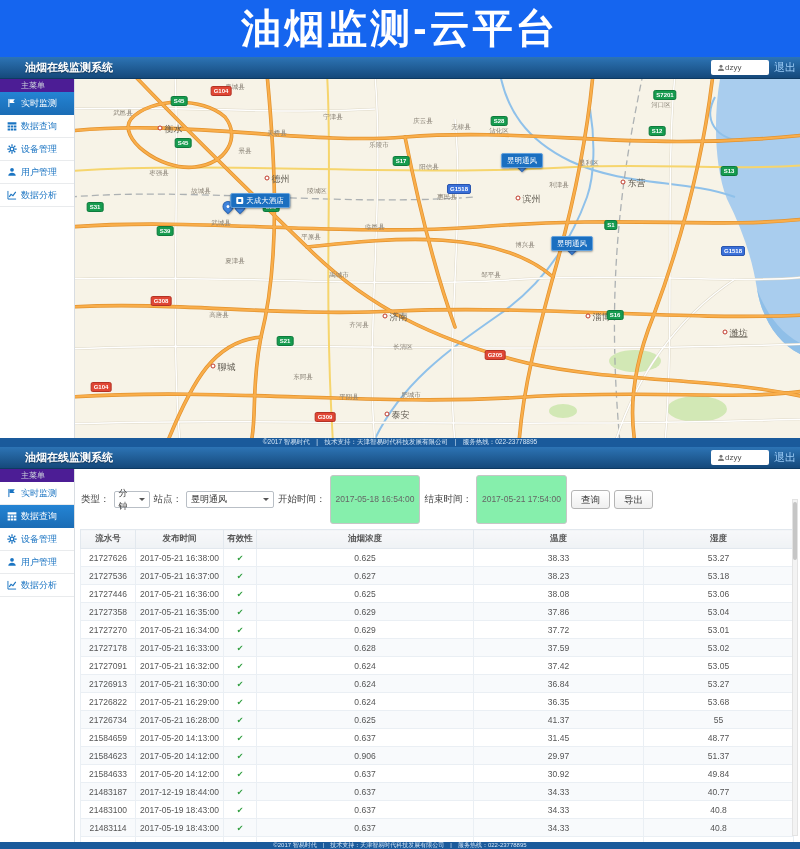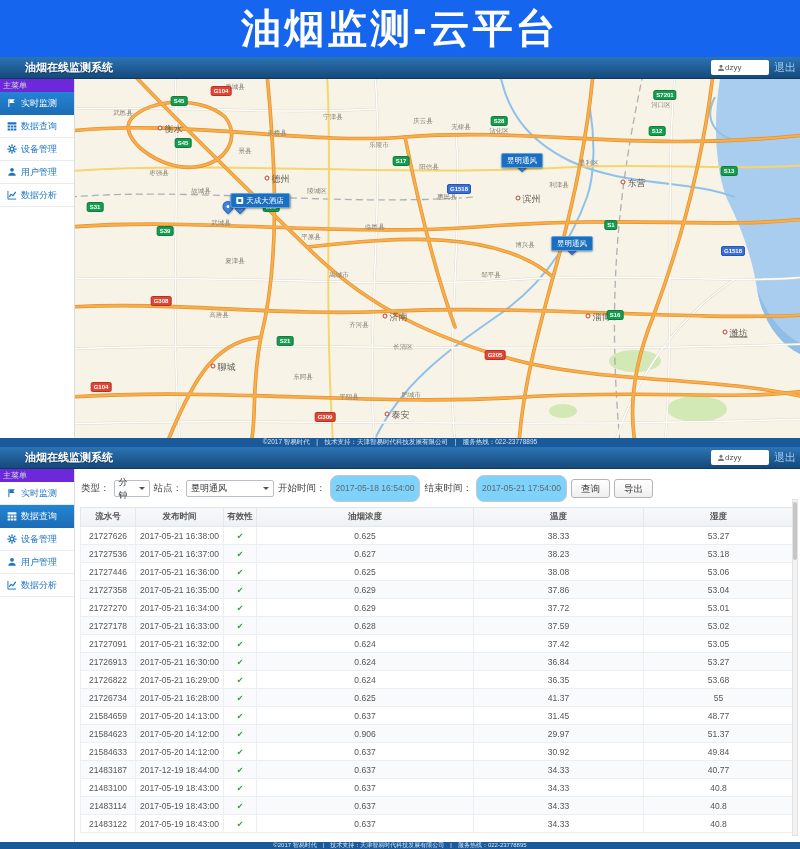--- a/index.html
+++ b/index.html
@@ -15,21 +15,21 @@
   .user-pill{background:#fff;border-radius:2px;height:15px;display:flex;align-items:center;padding:0 6px;font-size:8px;color:#555;width:46px;}
   .user-pill svg{width:8px;height:8px;}
   .logout{color:#9ccbf5;font-size:11px;cursor:pointer;}
   
   .section{position:relative;}
   #section1{height:390px;}
   #section2{height:402px;}
   .side{position:absolute;left:0;top:22px;width:75px;background:#fff;border-right:1px solid #d8dde2;box-sizing:border-box;}
   #section1 .side{bottom:9px;}
   #section2 .side{bottom:7px;}
-  .menu-header{background:#6d28d9;color:#cdd5dc;font-size:8px;height:13px;line-height:13px;padding-left:3px;}
+  .menu-header{background:#4c1d95;color:#cdd5dc;font-size:8px;height:13px;line-height:13px;padding-left:21px;}
   .menu-item{height:22px;display:flex;align-items:center;gap:4px;padding-left:7px;font-size:9px;color:#1a74c2;border-bottom:1px solid #e9ebed;cursor:pointer;}
   .menu-item .mi{display:flex;}
   .menu-item svg{width:10px;height:10px;flex:none;}
   .menu-item.active{background:linear-gradient(#2484d4,#1b6db6);color:#fff;border-bottom-color:#1b6db6;}
   .sec-footer{position:absolute;left:0;bottom:0;width:100%;background:#1a5a9b;color:#d6e7f7;display:flex;align-items:center;justify-content:center;white-space:nowrap;}
   #section1 .sec-footer{height:9px;font-size:6.5px;}
   #section2 .sec-footer{height:7px;font-size:6px;}
   
   .map{position:absolute;left:75px;top:22px;right:0;bottom:9px;background:#f7f3e7;overflow:hidden;cursor:grab;}
   .map svg{position:absolute;left:0;top:0;}
@@ -46,21 +46,21 @@
   .tip-icon{width:7px;height:7px;background:#fff;border-radius:1px;position:relative;flex:none;}
   .tip-icon::after{content:"";position:absolute;left:2px;top:2px;width:3px;height:3px;background:#1b6fc0;}
   
   .content{position:absolute;left:75px;top:22px;right:0;bottom:7px;padding:3px 3px 0 5px;box-sizing:border-box;background:#fff;}
   .filters{display:flex;align-items:center;gap:4px;padding:3px 0 5px 1px;font-size:9.5px;color:#444;}
   .flabel{white-space:nowrap;}
   .select{border:1px solid #b9bfc6;background:#fff;height:17px;display:flex;align-items:center;box-sizing:border-box;padding:0 13px 0 4px;position:relative;font-size:9px;color:#333;border-radius:2px;cursor:pointer;}
   .select::after{content:"";position:absolute;right:4px;top:6px;border:3px solid transparent;border-top-color:#555;}
   .select.w-type{width:36px;}
   .select.w-site{width:88px;}
-  .date-input{border:1px solid #c6c6c6;background:#7dd3fc;height:15px;line-height:15px;padding:5px 5px;font-size:8.5px;color:#666;border-radius:8px;white-space:nowrap;}
+  .date-input{border:1px solid #c6c6c6;background:#86efac;height:15px;line-height:15px;padding:16px 5px;font-size:8.5px;color:#666;border-radius:3px;white-space:nowrap;}
   .btn{border:1px solid #b5b5b5;background:linear-gradient(#ffffff,#efefef);height:19px;line-height:17px;box-sizing:border-box;padding:0 9px;font-size:9.5px;color:#333;border-radius:3px;cursor:pointer;}
   
   table{border-collapse:collapse;table-layout:fixed;width:713px;font-size:8.5px;color:#555;}
   th{background:linear-gradient(#f7f8fa,#eff2f5);border:1px solid #e2e8ee;height:16px;font-weight:bold;color:#555;font-size:8.5px;}
   td{border:1px solid #eaeff4;height:15px;text-align:center;overflow:hidden;white-space:nowrap;}
   tbody tr:nth-child(even) td{background:#f8fafc;}
   .chk{color:#2f9e3f;font-size:8px;font-weight:bold;}
   .vscroll{position:absolute;right:2px;top:30px;width:6px;height:337px;background:#f3f3f3;border:1px solid #e3e3e3;box-sizing:border-box;}
   .vthumb{position:absolute;top:2px;left:0px;width:4px;height:58px;background:#c6c6c6;border-radius:2px;}
 </style>

